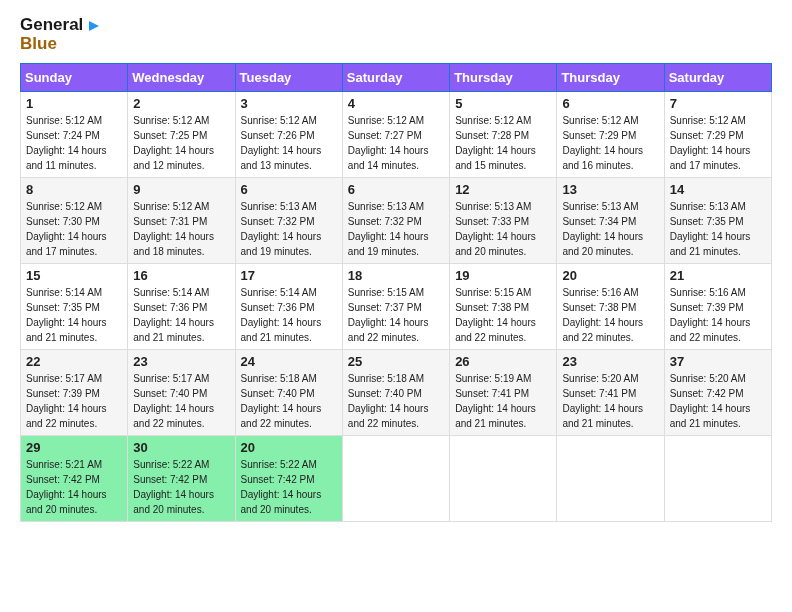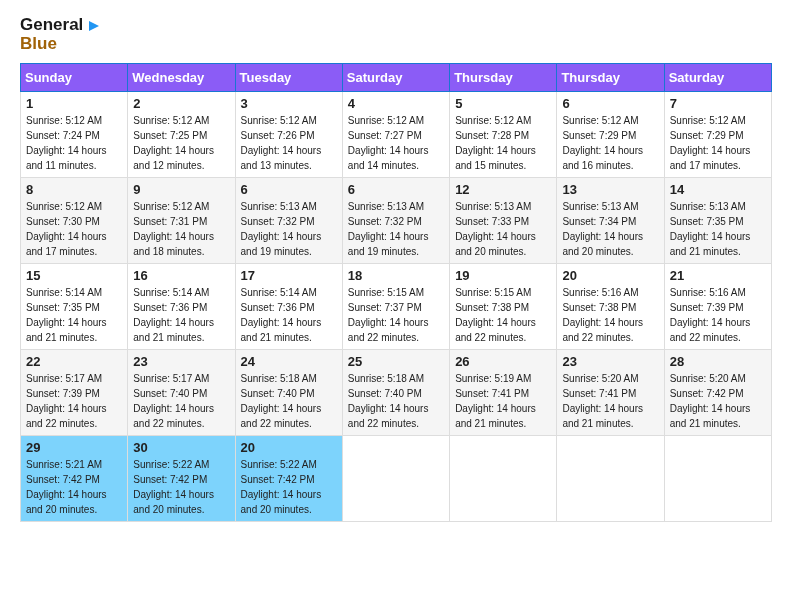--- a/index.html
+++ b/index.html
@@ -68,21 +68,21 @@
     }
     .day-info {
       font-size: 10px;
       line-height: 1.5;
       color: #222;
     }
     .empty-cell {
       background: #fff !important;
     }
     .last-row td {
-      background: #7dd3fc;
+      background: #86efac;
     }
   </style>
 </head>
 <body>
 
 <div class="header-area">
   <div class="logo">
     <div style="display:flex;flex-direction:column;line-height:1.1;">
       <div style="font-size:17px;font-weight:bold;color:#1a1a1a;">General<svg style="display:inline;vertical-align:middle;margin-left:2px;" width="18" height="18" viewBox="0 0 18 18">
             <polygon points="4,4 14,9 4,14" fill="#2196F3"></polygon>
@@ -326,21 +326,21 @@
         </td>
         <td>
           <span class="day-num">23</span>
           <div class="day-info">
             Sunrise: 5:20 AM<br>
             Sunset: 7:41 PM<br>
             Daylight: 14 hours and 21 minutes.
           </div>
         </td>
         <td>
-          <span class="day-num">28</span>
+          <span class="day-num">37</span>
           <div class="day-info">
             Sunrise: 5:20 AM<br>
             Sunset: 7:42 PM<br>
             Daylight: 14 hours and 21 minutes.
           </div>
         </td>
       </tr>
       <tr class="last-row">
         <td>
           <span class="day-num">29</span>

